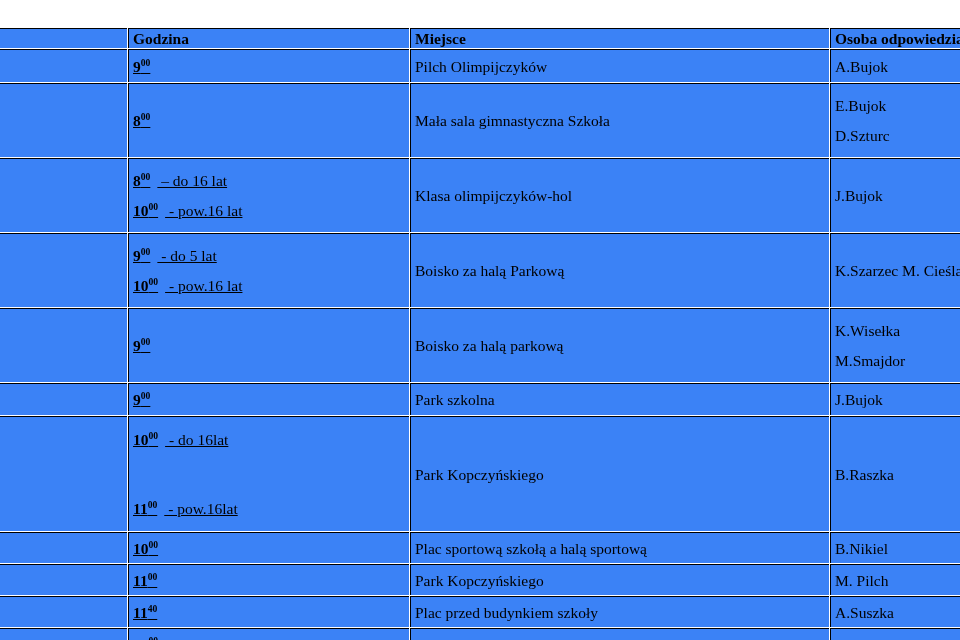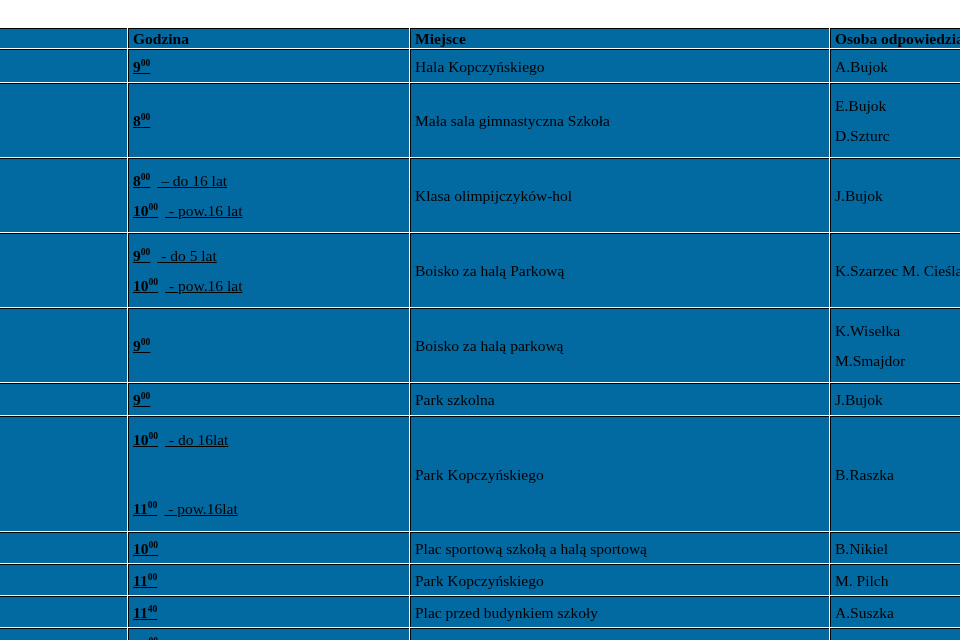--- a/index.html
+++ b/index.html
@@ -30,21 +30,21 @@
     table-layout: fixed;
     width: 1230px;
     font-size: 15.5px;
     line-height: 1.12;
   }
 
   table.schedule td {
     border: 1px solid #000000;
     padding: 1px 4px 1px 4px;
     vertical-align: middle;
-    background: #0369a1;
+    background: #3b82f6;
     
     box-shadow: 0 0 0 1px #ffffff;
   }
 
   
   .c1 { width: 236px; }
   .c2 { width: 272px; }
   .c3 { width: 410px; margin-left: 36px; }
   .c4 { width: 312px; }
 
@@ -86,21 +86,21 @@
           <td class="c3">Miejsce</td>
           <td class="c4">Osoba odpowiedzialna</td>
         </tr>
         <tr>
           <td class="c1" style="height: 30px;">yka</td>
           <td class="c2">
             <span class="cellbox">
               <span class="line"><span class="t"><span>9</span><sup>00</sup></span></span>
             </span>
           </td>
-          <td class="c3">Hala Kopczyńskiego</td>
+          <td class="c3">Pilch Olimpijczyków</td>
           <td class="c4">
             <span class="cellbox">
               <span class="line">A.Bujok</span>
             </span>
           </td>
         </tr>
         <tr>
           <td class="c1" style="height: 71px;">ton</td>
           <td class="c2">
             <span class="cellbox">

